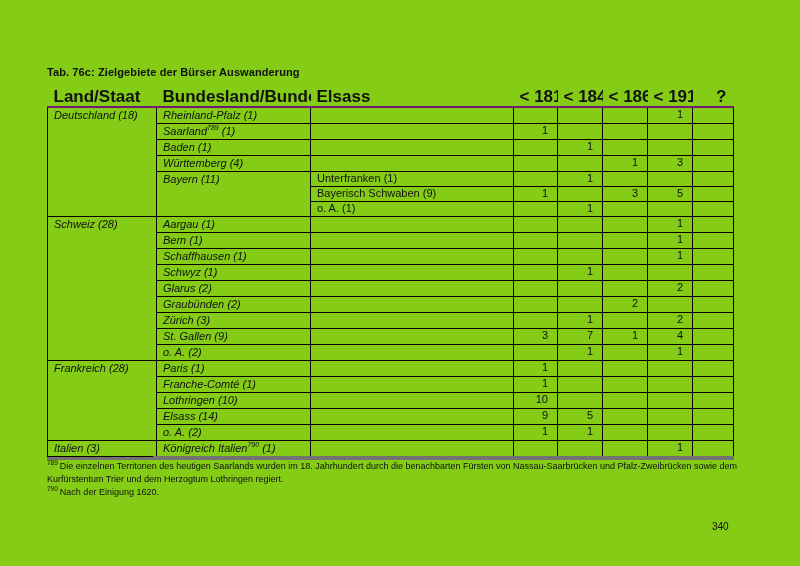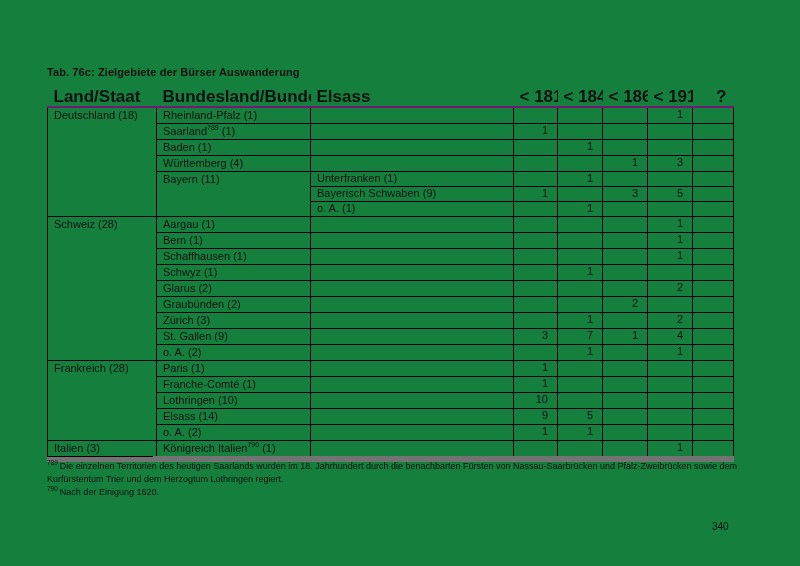--- a/index.html
+++ b/index.html
@@ -4,21 +4,21 @@
 <style>
   html, body { margin: 0; padding: 0; }
   body {
     width: 800px; height: 566px;
     background: #ffffff;
     font-family: "Liberation Sans", sans-serif;
     color: #000;
     position: relative;
     overflow: hidden;
   }
-  .page { position: absolute; inset: 0; background: #15803d; }
+  .page { position: absolute; inset: 0; background: #84cc16; }
 
   .doc-title {
     position: absolute; left: 47px; top: 66px;
     font-size: 11px; font-weight: bold; letter-spacing: 0.1px;
     color: #111;
   }
 
   table.tab {
     position: absolute; left: 47px; top: 88px;
     width: 686px;
@@ -37,22 +37,22 @@
   table.tab td {
     border: 1px solid #000;
     font-size: 11px; line-height: 13px;
     height: 14px;
     padding: 0 6px;
     white-space: nowrap; overflow: hidden;
     color: #111;
     vertical-align: top;
   }
   table.tab td.c-num { text-align: right; padding-right: 9px; }
-  table.tab td.c-land, table.tab td.c-bund { vertical-align: top; padding-top: 1px; }
-  table.tab tr:last-child td { border-bottom: 6px solid #737373; }
+  table.tab td.c-land, table.tab td.c-bund { vertical-align: top; padding-top: 1px; font-style: italic; }
+  table.tab tr:last-child td { border-bottom: 4px solid #737373; }
   table.tab sup { font-size: 7px; line-height: 0; }
 
   .fn-sep {
     position: absolute; left: 47px; top: 456px;
     width: 106px; height: 1px; background: #000;
   }
   .footnotes {
     position: absolute; left: 47px; top: 460px;
     width: 700px;
     font-size: 9px; line-height: 13px; color: #111;

